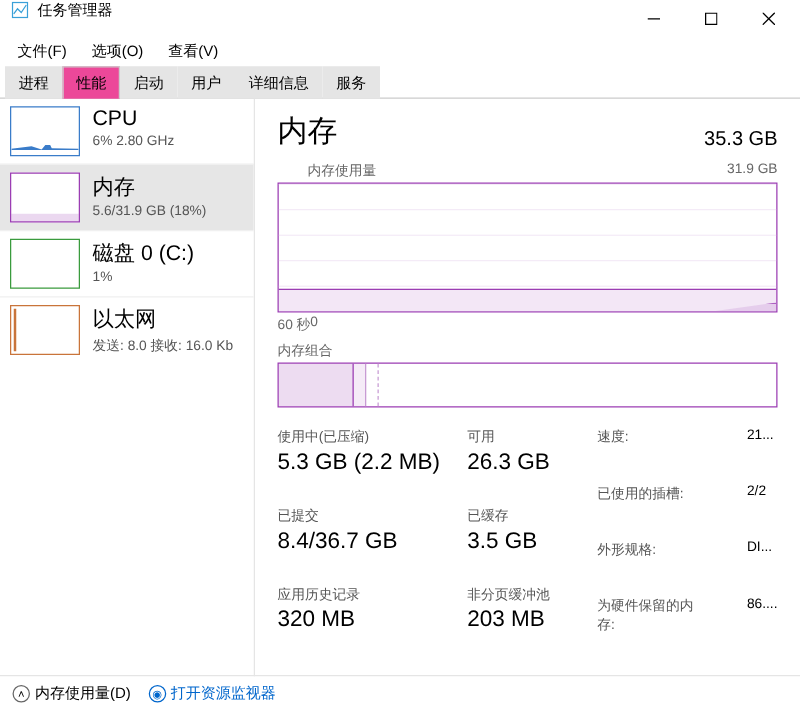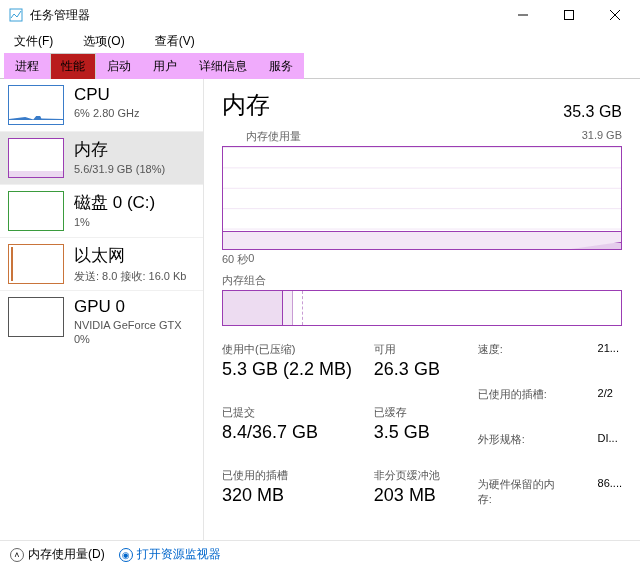--- a/index.html
+++ b/index.html
@@ -1,26 +1,26 @@
 <!DOCTYPE html>
 <html><head>
 <meta charset="utf-8">
 <style>
 * { box-sizing: border-box; margin: 0; padding: 0; }
 body { font-family: "Microsoft YaHei", "Segoe UI", sans-serif; font-size: 12px; color: #000; background: #fff; width: 640px; height: 568px; overflow: hidden; position: relative; }
-.titlebar { height: 30px; display: flex; align-items: center; padding: 0 2px; }
+.titlebar { height: 30px; display: flex; align-items: flex-start; padding: 0 2px; }
 .titlebar .icon { width: 16px; height: 16px; margin: 0 6px; display: inline-flex; align-items: center; justify-content: center; }
 .title { flex: 1; font-size: 12px; }
 .win-controls { display: flex; }
 .win-btn { width: 46px; height: 30px; display: flex; align-items: center; justify-content: center; font-size: 14px; }
-.menubar { height: 22px; display: flex; align-items: center; padding: 0 8px; gap: 18px; }
+.menubar { height: 22px; display: flex; align-items: center; padding: 0 8px; gap: 8px; }
 .menu-item { padding: 2px 6px; font-size: 12px; }
 .tabs { display: flex; border-bottom: 1px solid #ccc; padding: 0 4px; }
-.tab { padding: 4px 10px; border: 1px solid transparent; border-bottom: none; font-size: 12px; position: relative; top: 1px; background: #f0abfc; }
-.tab.active { border-color: #ccc; background: #b91c1c; }
+.tab { padding: 4px 10px; border: 1px solid transparent; border-bottom: none; font-size: 12px; position: relative; top: 1px; background: #e5e5e5; }
+.tab.active { border-color: #ccc; background: #ec4899; }
 .content { display: flex; height: calc(100% - 30px - 22px - 26px - 28px); }
 .sidebar { width: 204px; border-right: 1px solid #e5e5e5; overflow: hidden; }
 .side-item { display: flex; align-items: flex-start; padding: 6px 8px; gap: 10px; border-top: 1px solid #f0f0f0; }
 .side-item:first-child { border-top: none; }
 .side-item.selected { background: #e6e6e6; }
 .thumb { width: 56px; height: 40px; border: 1px solid #999; position: relative; background: #fff; flex-shrink: 0; }
 .thumb-cpu { border-color: #3a7cc9; }
 .thumb-cpu::after { content: ""; position: absolute; bottom: 4px; left: 0; right: 0; height: 10px; background: linear-gradient(transparent 60%, #3a7cc9 60%); clip-path: polygon(0 90%, 30% 70%, 45% 95%, 55% 30%, 60% 85%, 100% 90%, 100% 100%, 0 100%); }
 .thumb-mem { border-color: #9b3db3; }
 .thumb-mem::after { content: ""; position: absolute; inset: 0; border-bottom: 6px solid rgba(155,61,179,0.2); }
@@ -128,28 +128,20 @@
         <div class="side-sub">1%</div>
       </div>
     </div>
     <div class="side-item">
       <div class="thumb thumb-eth"></div>
       <div class="side-text">
         <div class="side-title">以太网</div>
         <div class="side-sub">发送: 8.0 接收: 16.0 Kb</div>
       </div>
     </div>
-    <div class="side-item">
-      <div class="thumb thumb-gpu"></div>
-      <div class="side-text">
-        <div class="side-title">GPU 0</div>
-        <div class="side-sub">NVIDIA GeForce GTX</div>
-        <div class="side-sub">0%</div>
-      </div>
-    </div>
   </div>
 
   <div class="main">
     <div class="main-header">
       <div class="main-title">内存</div>
       <div class="main-total">35.3 GB</div>
     </div>
     <div class="chart-label">
       <span>内存使用量</span>
       <span>31.9 GB</span>
@@ -181,21 +173,21 @@
         </div>
         <div class="stat-block">
           <div class="stat-label">已提交</div>
           <div class="stat-value">8.4/36.7 GB</div>
         </div>
         <div class="stat-block">
           <div class="stat-label">已缓存</div>
           <div class="stat-value">3.5 GB</div>
         </div>
         <div class="stat-block">
-          <div class="stat-label">已使用的插槽</div>
+          <div class="stat-label">应用历史记录</div>
           <div class="stat-value">320 MB</div>
         </div>
         <div class="stat-block">
           <div class="stat-label">非分页缓冲池</div>
           <div class="stat-value">203 MB</div>
         </div>
       </div>
       <div class="stats-right">
         <div>速度:</div>
         <div class="rv">21...</div>

